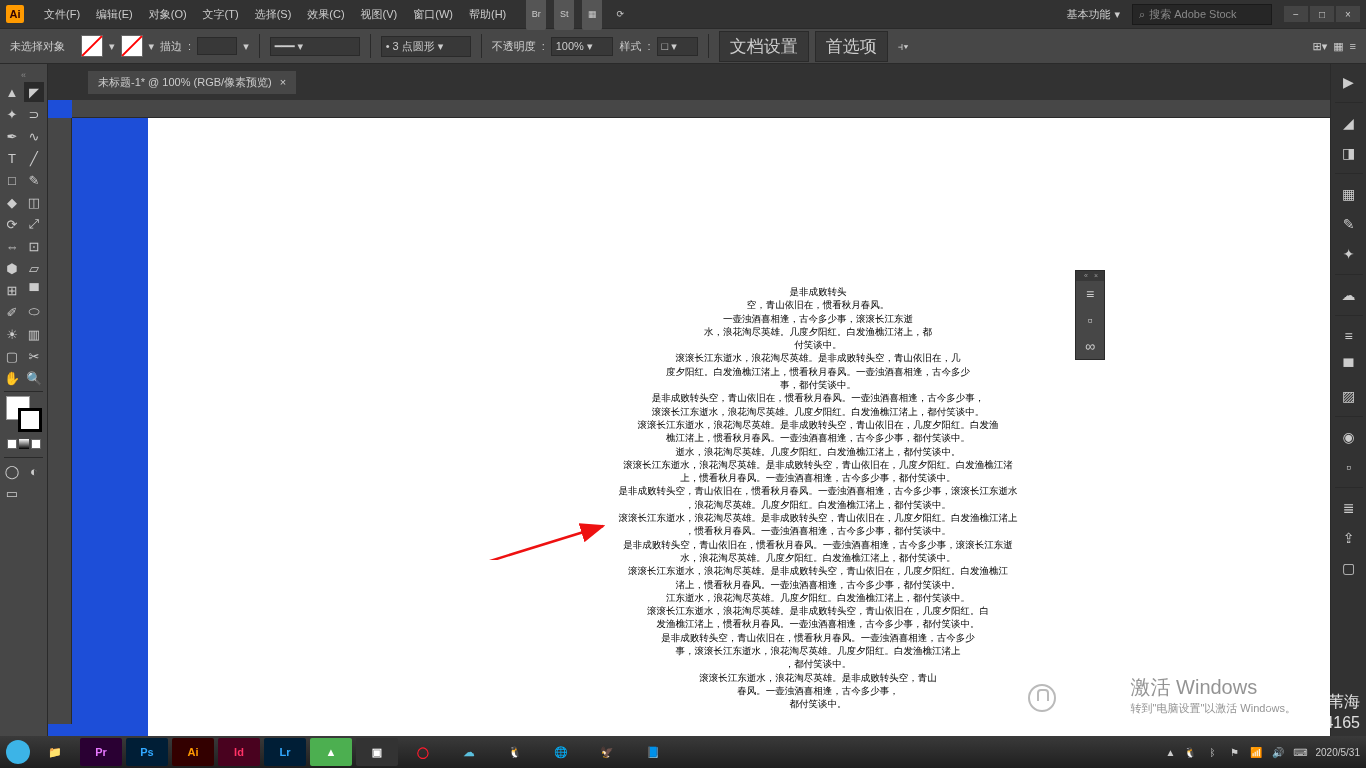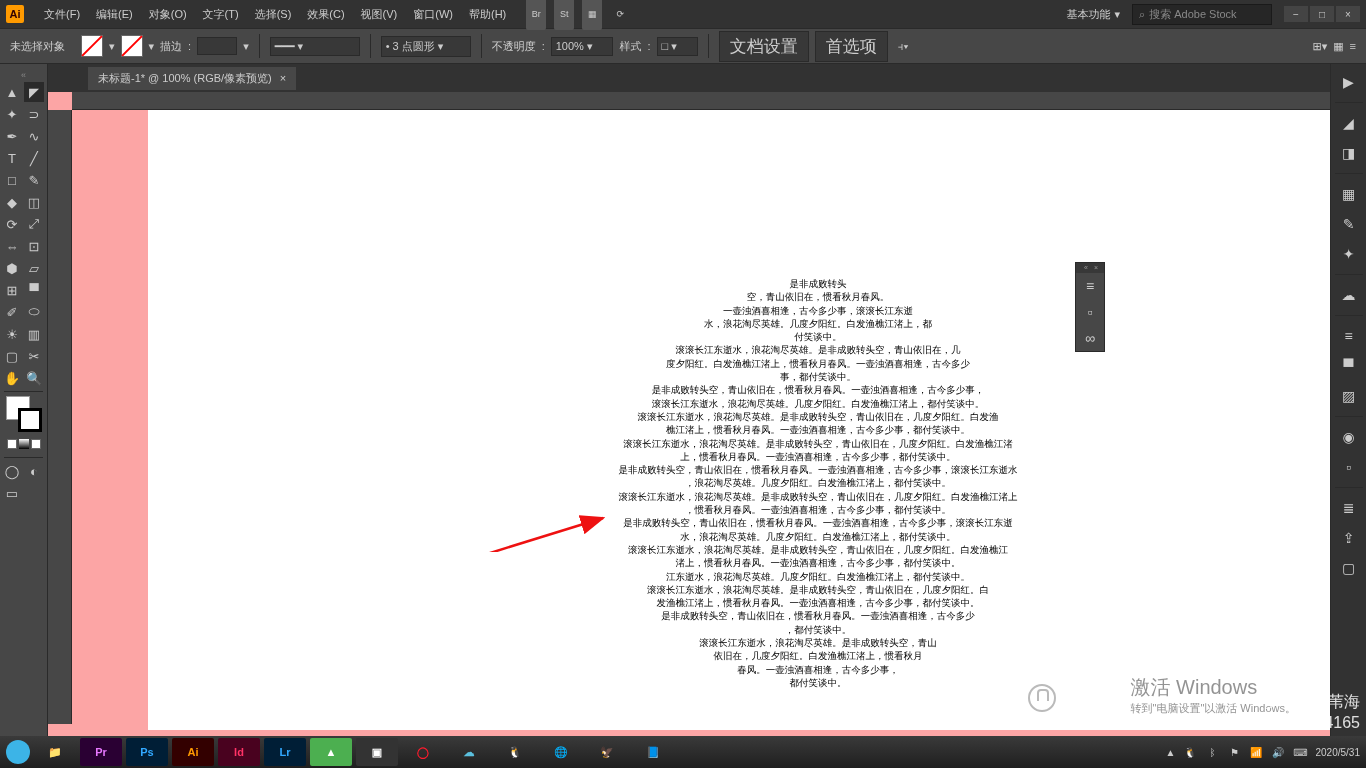--- a/index.html
+++ b/index.html
@@ -27,23 +27,23 @@
 .toolbox{width:48px;background:#474747;border-right:1px solid #2a2a2a;padding:4px 2px}
 .tool-row{display:flex;gap:2px;margin-bottom:2px}
 .tool{width:20px;height:20px;display:flex;align-items:center;justify-content:center;color:#ccc;font-size:13px;cursor:pointer}
 .tool.active{background:#2a2a2a}
 .tool-sep{height:1px;background:#2a2a2a;margin:3px 2px}
 .fill-stroke{position:relative;width:36px;height:36px;margin:4px auto}
 .fill-box{position:absolute;width:24px;height:24px;background:#fff;border:1px solid #999;top:0;left:0}
 .stroke-box{position:absolute;width:24px;height:24px;background:#fff;border:3px solid #000;bottom:0;right:0}
 .mini-swatch{width:10px;height:10px;display:inline-block;margin:1px}
 .doc-area{flex:1;display:flex;flex-direction:column;background:#262626}
-.tab-bar{height:28px;background:#323232;display:flex;align-items:center;padding-left:40px}
+.tab-bar{height:36px;background:#323232;display:flex;align-items:center;padding-left:40px}
 .doc-tab{background:#474747;padding:4px 10px;font-size:11px;color:#ccc;display:flex;align-items:center;gap:8px}
-.canvas-wrap{flex:1;position:relative;background:#fca5a5;overflow:hidden}
+.canvas-wrap{flex:1;position:relative;background:#1d4ed8;overflow:hidden}
 .ruler-h{position:absolute;top:0;left:24px;right:0;height:18px;background:#474747;border-bottom:1px solid #2a2a2a}
 .ruler-v{position:absolute;top:18px;left:0;width:24px;bottom:22px;background:#474747;border-right:1px solid #2a2a2a}
 .artboard{position:absolute;top:18px;left:100px;width:1200px;height:620px;background:#fff}
 .poem{position:absolute;top:185px;left:540px;width:460px;font-size:9.5px;color:#000;line-height:1.4;text-align:center;font-family:SimSun,serif}
 .poem p{white-space:nowrap}
 .arrow-svg{position:absolute;top:420px;left:300px;pointer-events:none}
 .panel-float{position:absolute;top:170px;right:225px;width:30px;background:#474747;border:1px solid #2a2a2a}
 .pf-head{height:10px;background:#383838;display:flex;justify-content:flex-end;padding:1px 2px;gap:2px}
 .pf-x{width:8px;height:6px;color:#999;font-size:7px}
 .pf-icon{height:26px;display:flex;align-items:center;justify-content:center;color:#ccc;font-size:14px}
@@ -223,37 +223,38 @@
           <p>一壶浊酒喜相逢，古今多少事，滚滚长江东逝</p>
           <p>水，浪花淘尽英雄。几度夕阳红。白发渔樵江渚上，都</p>
           <p>付笑谈中。</p>
           <p>滚滚长江东逝水，浪花淘尽英雄。是非成败转头空，青山依旧在，几</p>
           <p>度夕阳红。白发渔樵江渚上，惯看秋月春风。一壶浊酒喜相逢，古今多少</p>
           <p>事，都付笑谈中。</p>
           <p>是非成败转头空，青山依旧在，惯看秋月春风。一壶浊酒喜相逢，古今多少事，</p>
           <p>滚滚长江东逝水，浪花淘尽英雄。几度夕阳红。白发渔樵江渚上，都付笑谈中。</p>
           <p>滚滚长江东逝水，浪花淘尽英雄。是非成败转头空，青山依旧在，几度夕阳红。白发渔</p>
           <p>樵江渚上，惯看秋月春风。一壶浊酒喜相逢，古今多少事，都付笑谈中。</p>
+          <p>逝水，浪花淘尽英雄。几度夕阳红。白发渔樵江渚上，都付笑谈中。</p>
           <p>滚滚长江东逝水，浪花淘尽英雄。是非成败转头空，青山依旧在，几度夕阳红。白发渔樵江渚</p>
           <p>上，惯看秋月春风。一壶浊酒喜相逢，古今多少事，都付笑谈中。</p>
           <p>是非成败转头空，青山依旧在，惯看秋月春风。一壶浊酒喜相逢，古今多少事，滚滚长江东逝水</p>
           <p>，浪花淘尽英雄。几度夕阳红。白发渔樵江渚上，都付笑谈中。</p>
           <p>滚滚长江东逝水，浪花淘尽英雄。是非成败转头空，青山依旧在，几度夕阳红。白发渔樵江渚上</p>
           <p>，惯看秋月春风。一壶浊酒喜相逢，古今多少事，都付笑谈中。</p>
           <p>是非成败转头空，青山依旧在，惯看秋月春风。一壶浊酒喜相逢，古今多少事，滚滚长江东逝</p>
           <p>水，浪花淘尽英雄。几度夕阳红。白发渔樵江渚上，都付笑谈中。</p>
           <p>滚滚长江东逝水，浪花淘尽英雄。是非成败转头空，青山依旧在，几度夕阳红。白发渔樵江</p>
           <p>渚上，惯看秋月春风。一壶浊酒喜相逢，古今多少事，都付笑谈中。</p>
           <p>江东逝水，浪花淘尽英雄。几度夕阳红。白发渔樵江渚上，都付笑谈中。</p>
           <p>滚滚长江东逝水，浪花淘尽英雄。是非成败转头空，青山依旧在，几度夕阳红。白</p>
           <p>发渔樵江渚上，惯看秋月春风。一壶浊酒喜相逢，古今多少事，都付笑谈中。</p>
           <p>是非成败转头空，青山依旧在，惯看秋月春风。一壶浊酒喜相逢，古今多少</p>
+          <p>事，滚滚长江东逝水，浪花淘尽英雄。几度夕阳红。白发渔樵江渚上</p>
           <p>，都付笑谈中。</p>
           <p>滚滚长江东逝水，浪花淘尽英雄。是非成败转头空，青山</p>
-          <p>依旧在，几度夕阳红。白发渔樵江渚上，惯看秋月</p>
           <p>春风。一壶浊酒喜相逢，古今多少事，</p>
           <p>都付笑谈中。</p>
         </div>
       <svg class="arrow-svg" width="280" height="40">
         <defs>
             <marker id="ah" markerWidth="10" markerHeight="8" refX="9" refY="4" orient="auto">
               <polygon points="0 0, 10 4, 0 8" fill="#e11"></polygon>
             </marker>
           </defs>
         <line x1="0" y1="85" x2="255" y2="6" stroke="#e11" stroke-width="2.5" marker-end="url(#ah)"></line>

